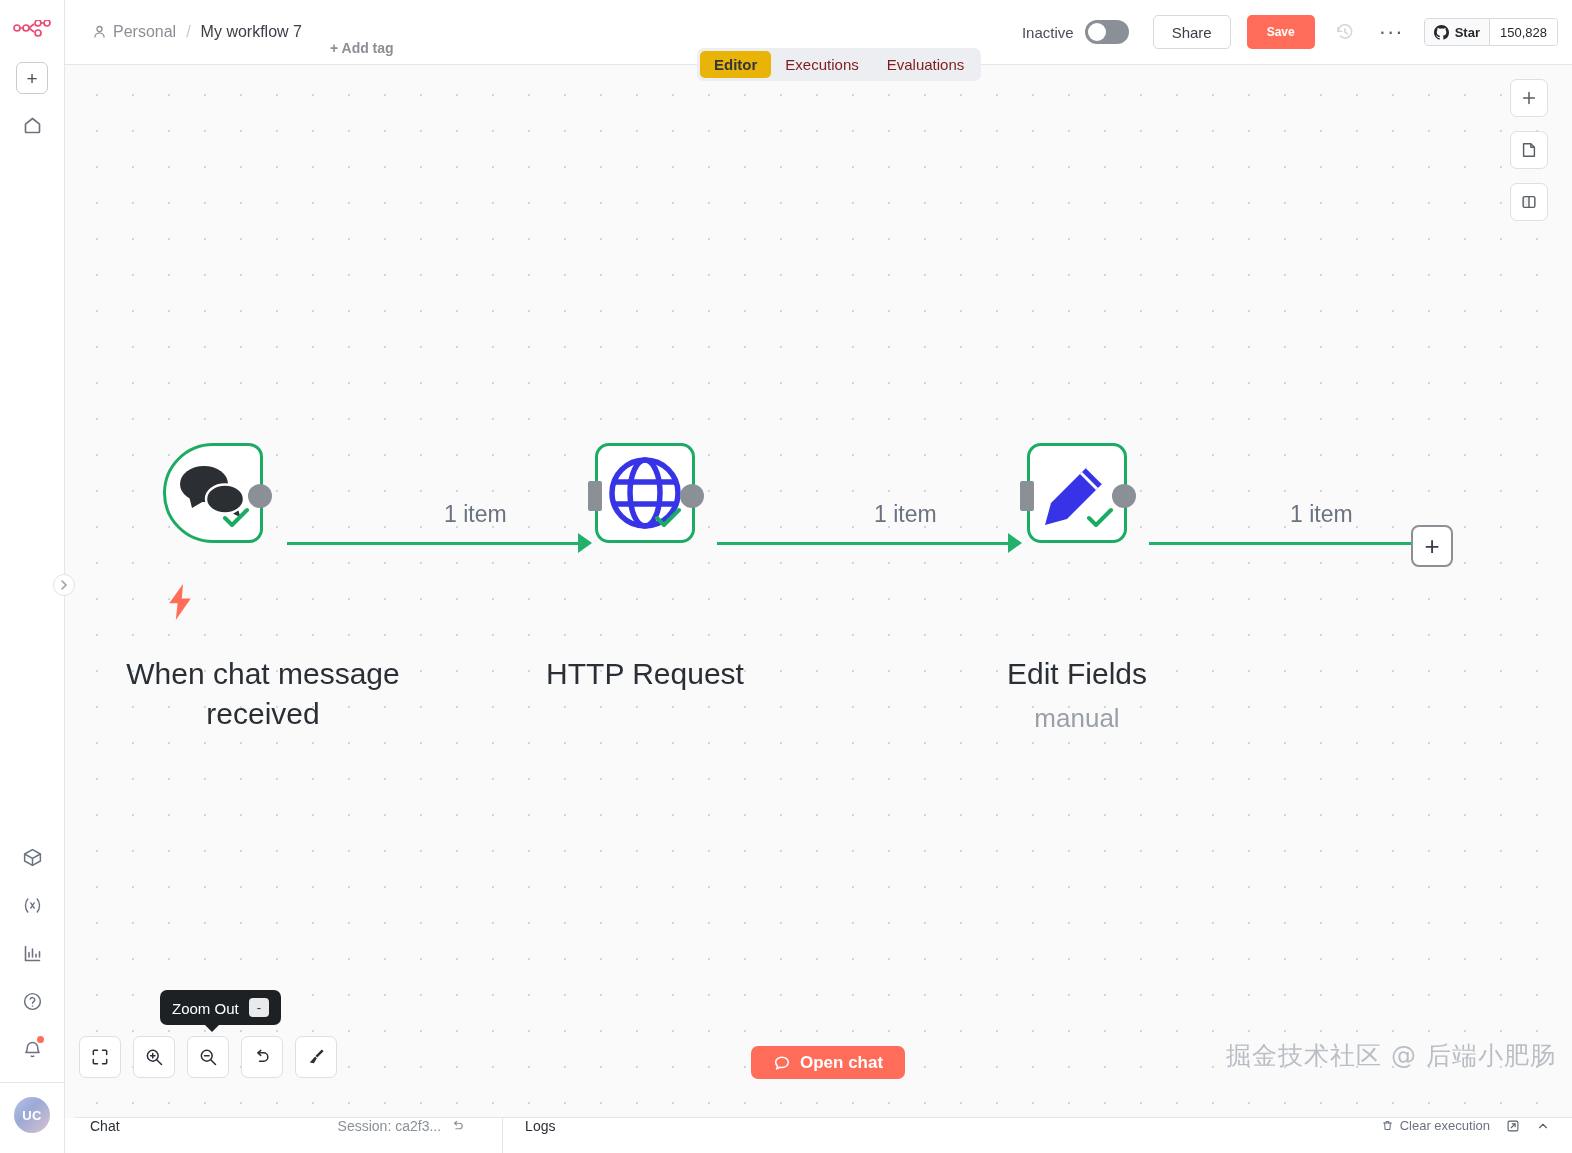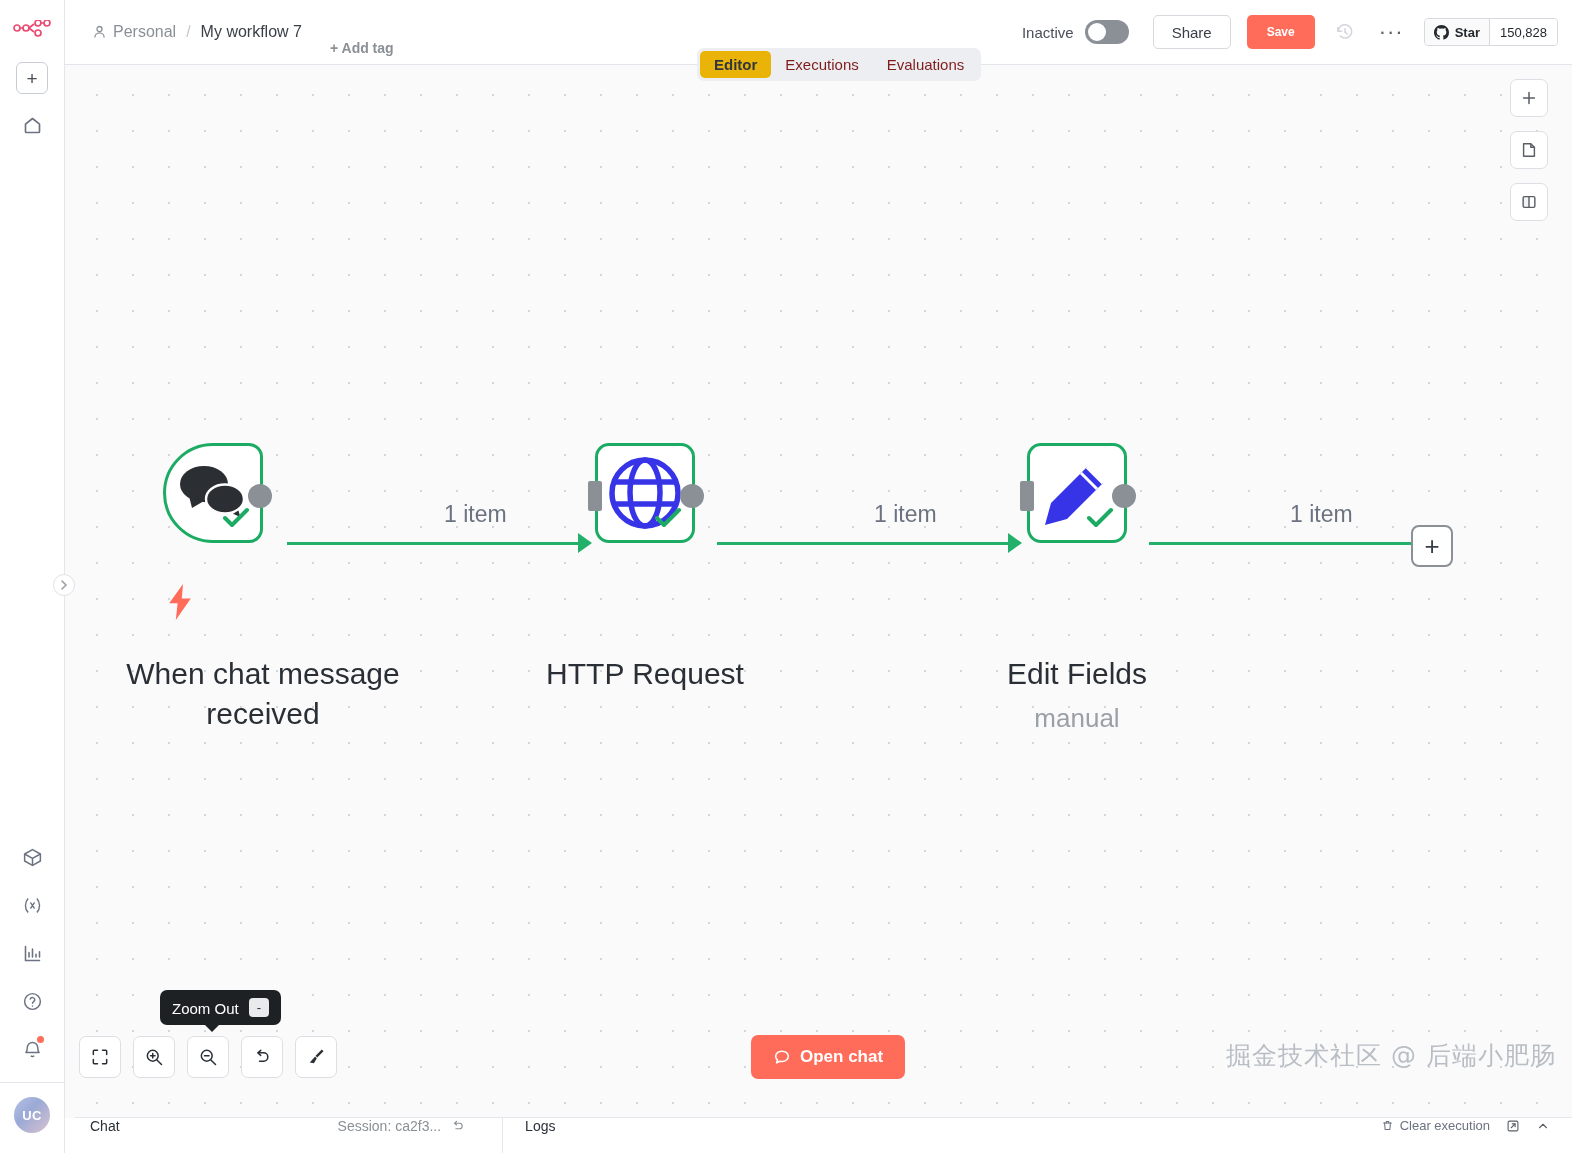--- a/index.html
+++ b/index.html
@@ -176,21 +176,21 @@
   }
   .tooltip .kbd {
     background: #e8eaec; color: #2a2f36; border-radius: 4px; padding: 1px 8px;
     font-size: 13px; line-height: 17px; min-width: 20px; text-align: center;
   }
   .tooltip .arrow {
     position: absolute; left: 44px; bottom: -7px; width: 0; height: 0;
     border-left: 8px solid transparent; border-right: 8px solid transparent; border-top: 8px solid #1e2124;
   }
   .open-chat {
-    position: absolute; left: 686px; bottom: 39px; height: 44px; padding: 0 22px;
+    position: absolute; left: 686px; bottom: 39px; height: 33px; padding: 0 22px;
     background: #ff6d5a; color: #fff; border: none; border-radius: 7px;
     display: flex; align-items: center; gap: 9px; font-size: 17px; font-weight: 600;
     cursor: pointer; z-index: 14; font-family: "Liberation Sans", sans-serif;
   }
   .watermark {
     position: absolute; right: 16px; bottom: 46px; color: #b9bec5;
     font-size: 25px; letter-spacing: 1px; z-index: 13;
     font-family: "DejaVu Sans", sans-serif;
   }
 

